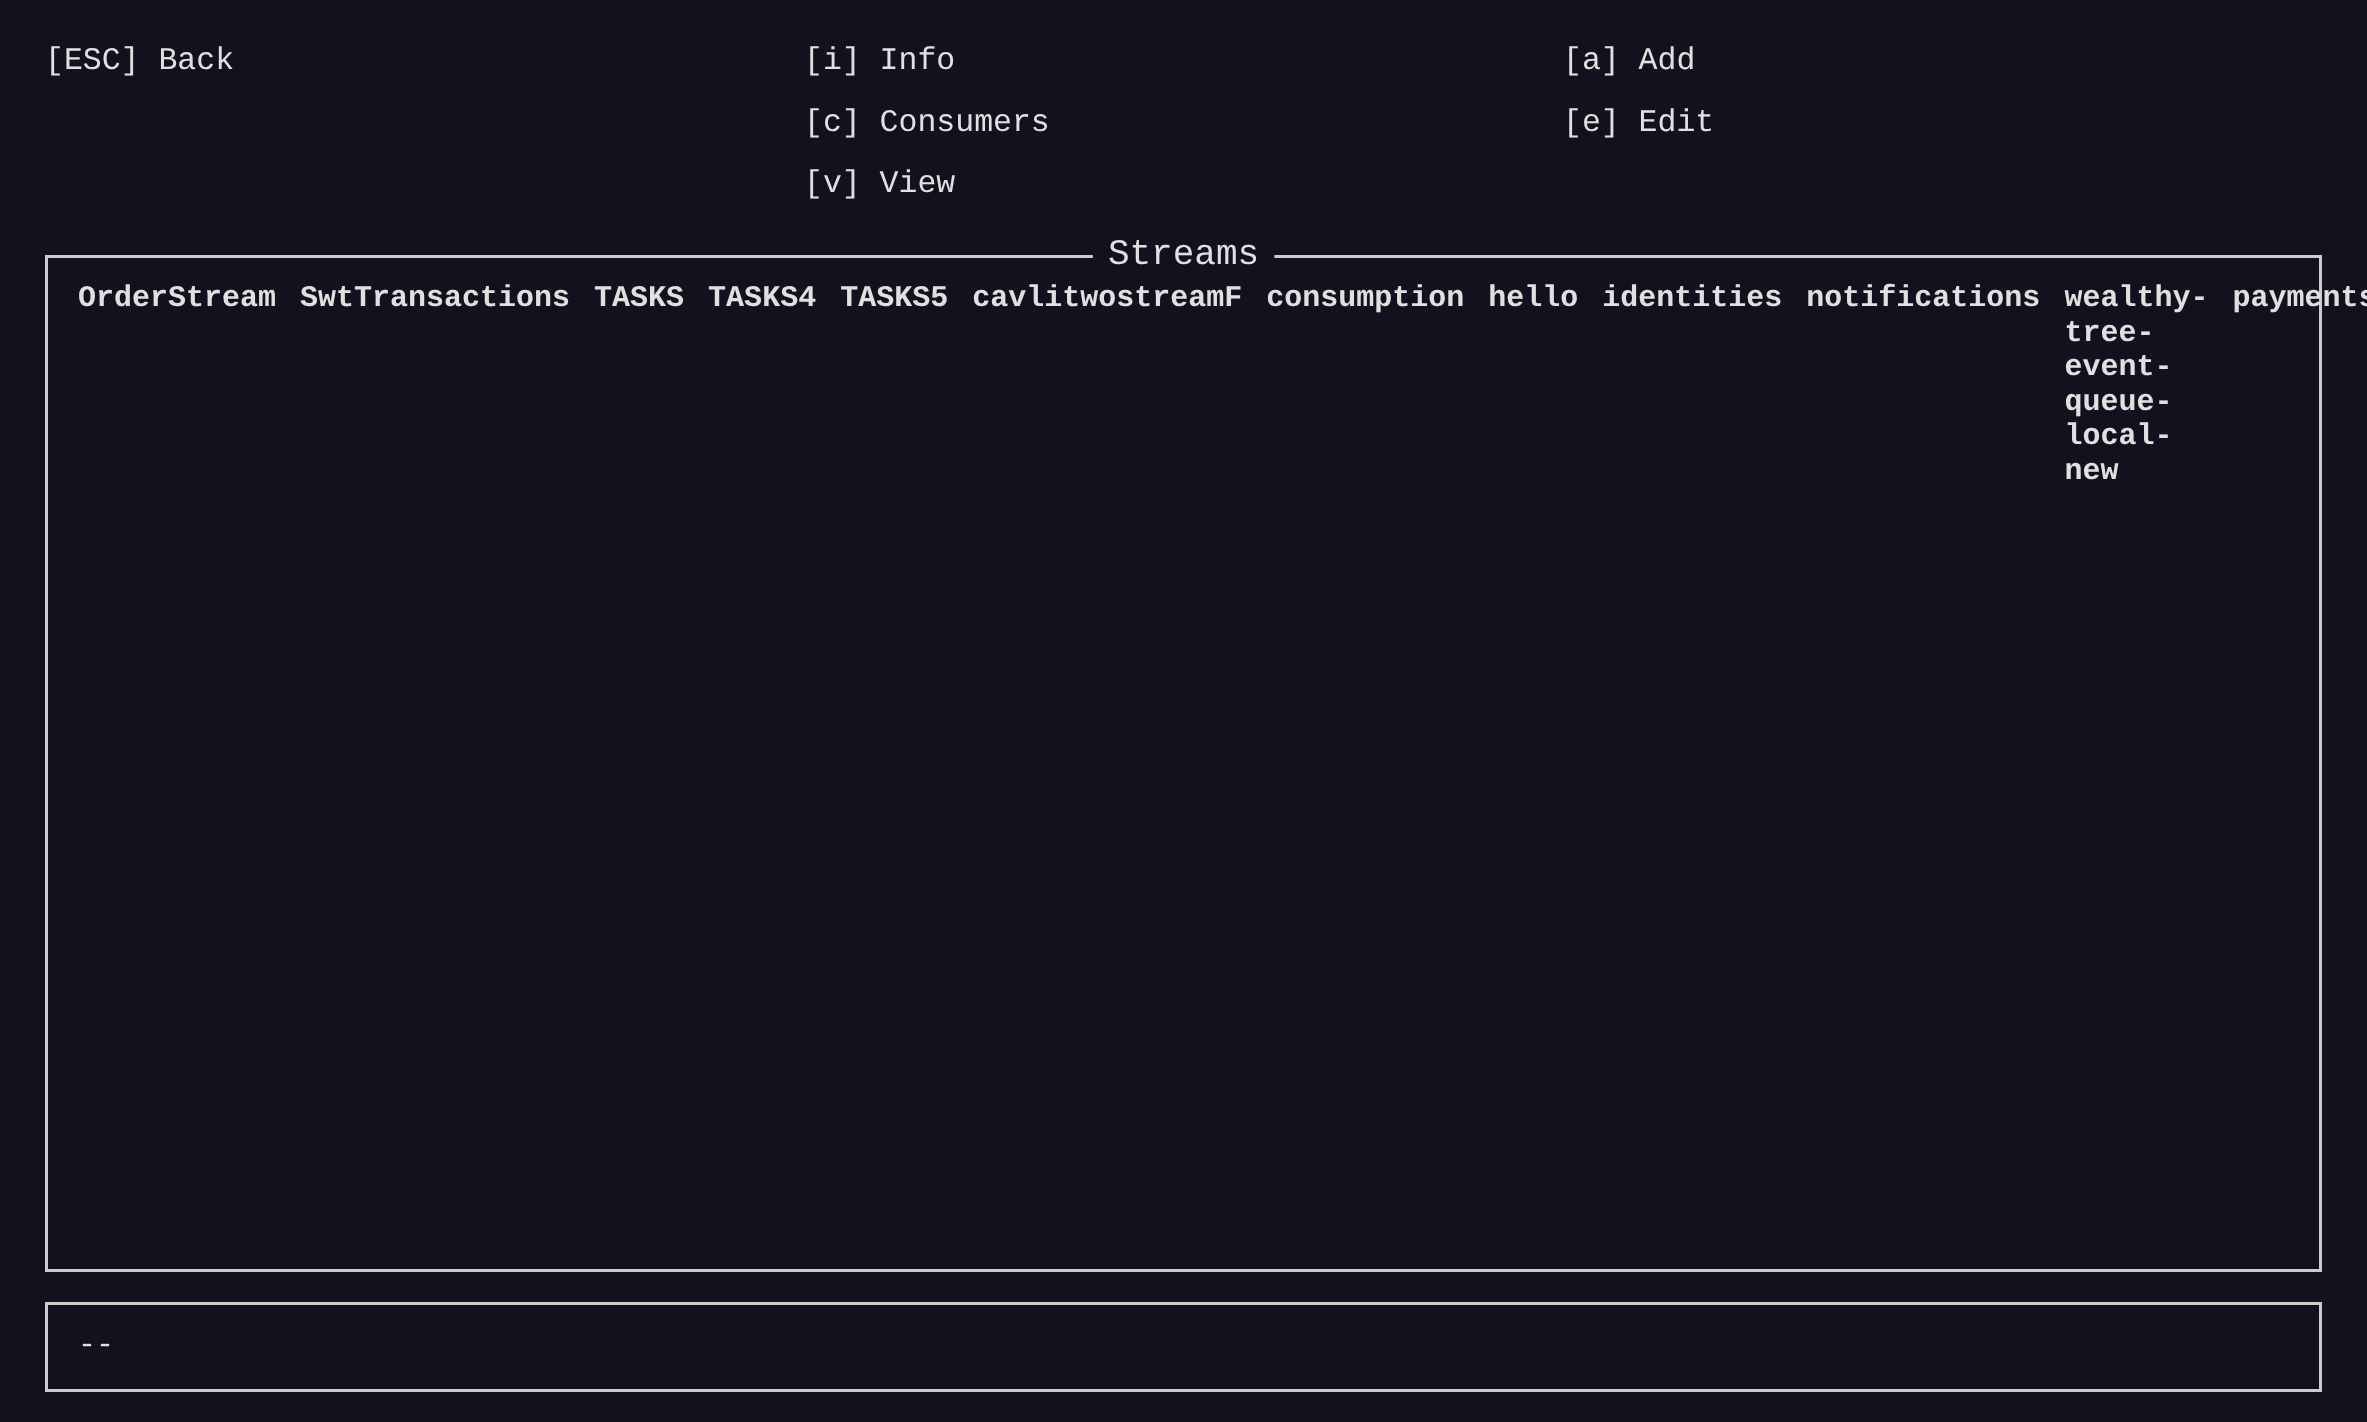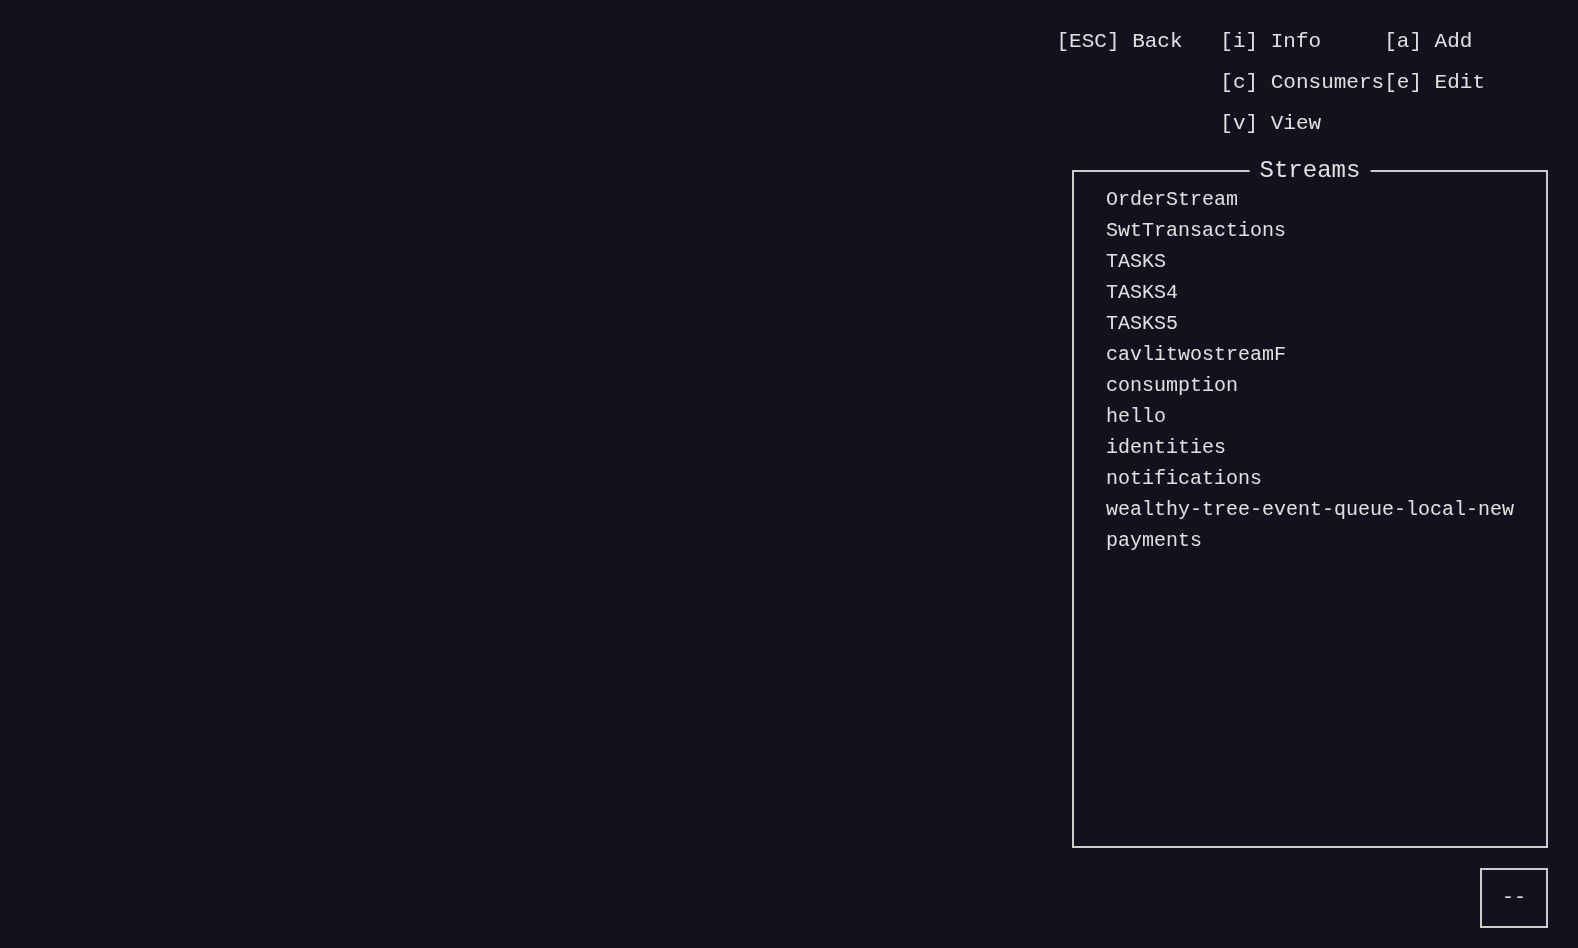--- a/index.html
+++ b/index.html
@@ -19,21 +19,20 @@
     }
 
     .screen {
       width: 1578px;
       min-height: 948px;
       background: #12121e;
       padding: 20px 30px;
       display: flex;
       flex-direction: column;
       gap: 10px;
-      align-items: flex-end;
     }
 
     .toolbar {
       display: grid;
       grid-template-columns: 1fr 1fr 1fr;
       padding: 10px 0 20px 0;
       font-size: 21px;
     }
 
     .toolbar-left {
@@ -72,24 +71,25 @@
       left: 50%;
       transform: translateX(-50%);
       background: #12121e;
       padding: 0 10px;
       color: #e0e0e0;
       font-family: 'Courier New', Courier, monospace;
       font-size: 24px;
     }
 
     .streams-list {
-      padding: 12px 24px;
+      padding: 12px 12px;
       list-style: none;
       display: flex;
-      flex-direction: column;
+      flex-direction: row;
+      font-weight: bold;
     }
 
     .stream-item {
       padding: 4px 8px;
       font-family: 'Courier New', Courier, monospace;
       font-size: 20px;
       color: #e0e0e0;
       cursor: pointer;
     }
 

